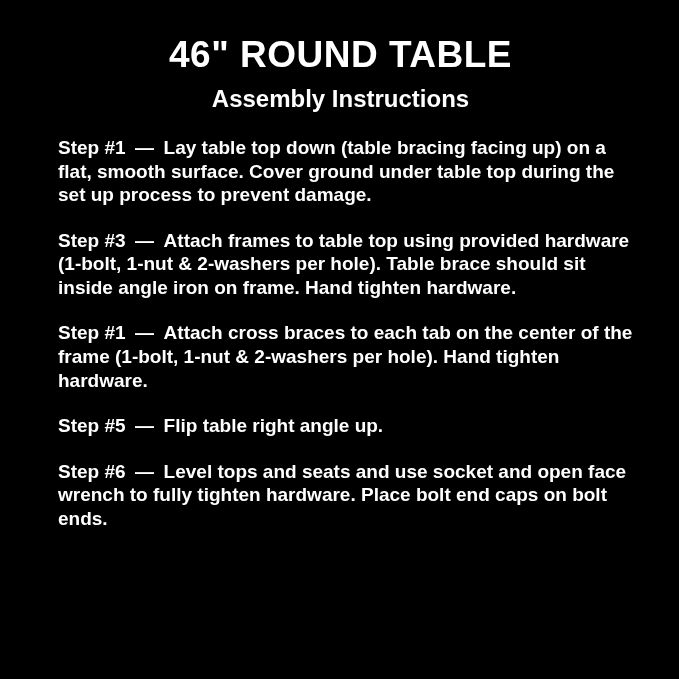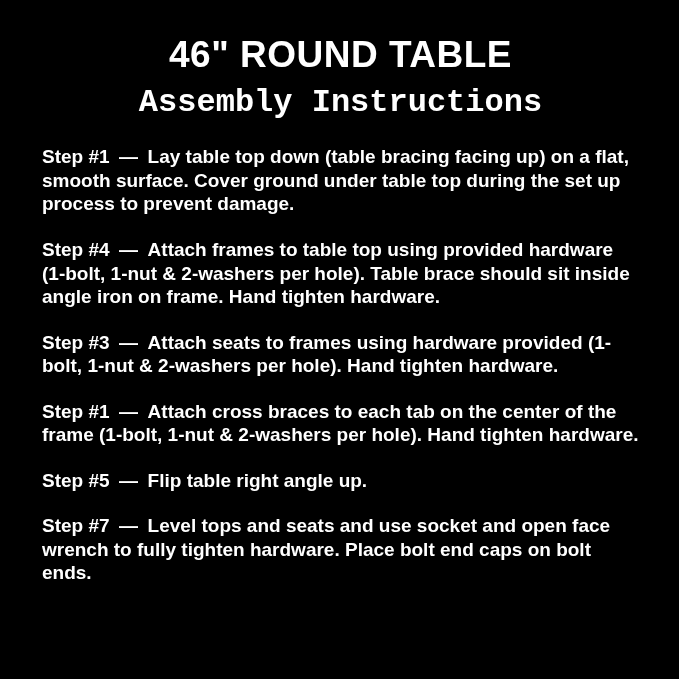--- a/index.html
+++ b/index.html
@@ -23,51 +23,49 @@
     text-align: center;
     margin-bottom: 24px;
   }
   .title {
     font-size: 37px;
     line-height: 1.15;
     letter-spacing: 0.5px;
     margin: 0 0 8px 0;
   }
   .subtitle {
-    font-size: 32px;
+    font-size: 24px;
     line-height: 1.15;
     margin: 8px;
-    font-family: Liberation Mono, monospace;
   }
   .steps {
     font-size: 19px;
     line-height: 1.24;
   }
   .step {
-    margin: 0 0 22px 0;
+    margin: 0 0 22px 16px;
   }
   .step-sep {
     margin: 0 0.5em;
   }
 </style>
 </head>
 <body>
 
 <div class="poster">
   <div class="header">
     <h1 class="title">46" ROUND TABLE</h1>
     <h2 class="subtitle">Assembly Instructions</h2>
   </div>
 
   <div class="steps">
     <p class="step"><span>Step #1</span><span class="step-sep">—</span><span>Lay table top down (table bracing facing up) on a flat, smooth surface. Cover ground under table top during the set up process to prevent damage.</span></p>
 
-    <p class="step"><span>Step #4</span><span class="step-sep">—</span><span>Attach frames to table top using provided hardware (1-bolt, 1-nut &amp; 2-washers per hole). Table brace should sit inside angle iron on frame. Hand tighten hardware.</span></p>
+    <p class="step"><span>Step #3</span><span class="step-sep">—</span><span>Attach frames to table top using provided hardware (1-bolt, 1-nut &amp; 2-washers per hole). Table brace should sit inside angle iron on frame. Hand tighten hardware.</span></p>
 
-    <p class="step"><span>Step #3</span><span class="step-sep">—</span><span>Attach seats to frames using hardware provided (1-bolt, 1-nut &amp; 2-washers per hole). Hand tighten hardware.</span></p>
 
     <p class="step"><span>Step #1</span><span class="step-sep">—</span><span>Attach cross braces to each tab on the center of the frame (1-bolt, 1-nut &amp; 2-washers per hole). Hand tighten hardware.</span></p>
 
     <p class="step"><span>Step #5</span><span class="step-sep">—</span><span>Flip table right angle up.</span></p>
 
-    <p class="step"><span>Step #7</span><span class="step-sep">—</span><span>Level tops and seats and use socket and open face wrench to fully tighten hardware. Place bolt end caps on bolt ends.</span></p>
+    <p class="step"><span>Step #6</span><span class="step-sep">—</span><span>Level tops and seats and use socket and open face wrench to fully tighten hardware. Place bolt end caps on bolt ends.</span></p>
   </div>
 </div>
 
 </body></html>

